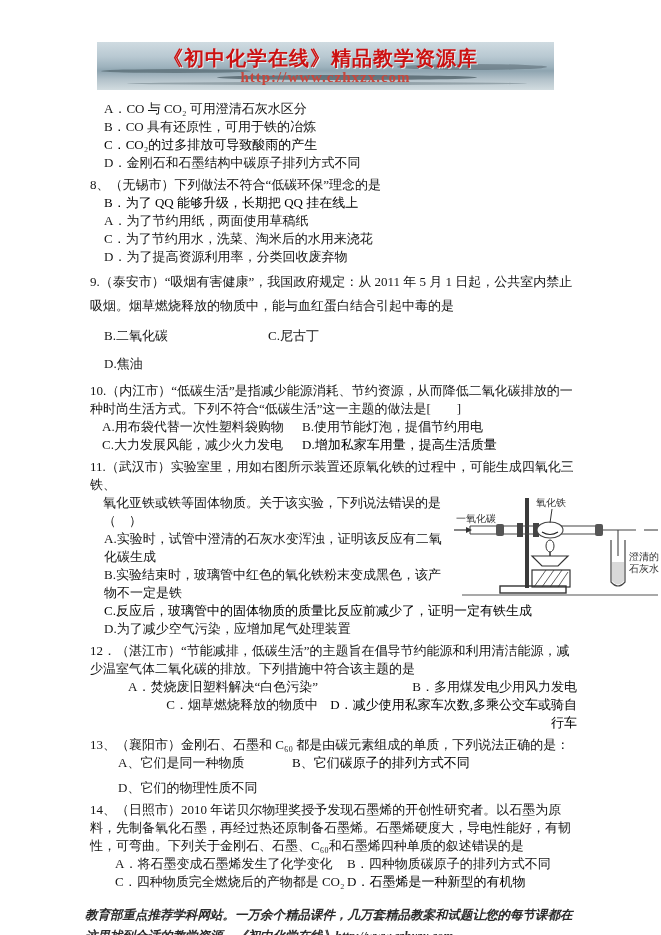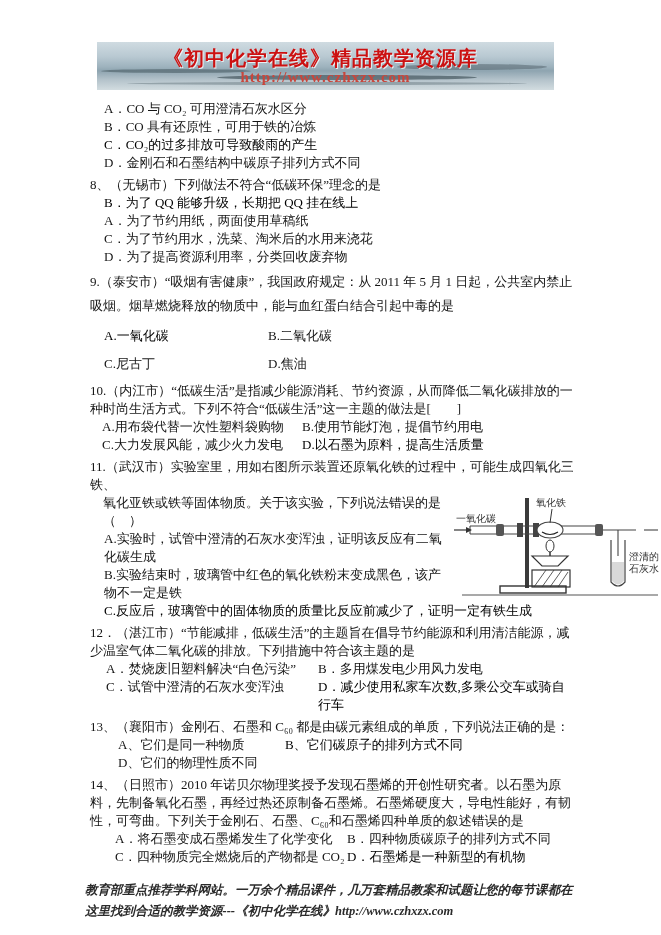--- a/index.html
+++ b/index.html
@@ -36,22 +36,22 @@
   .stem,.opt{font-size:13px;line-height:18px;margin:0;}
   .q{margin:0 0 4px 0;}
   .opt{padding-left:14px;}
   .red{color:#000000;}
   .opts-grid{display:grid;}
   .g-q9{grid-template-columns:164px auto;line-height:28px;padding-left:14px;margin-top:4px;}
   .g-q9 .opt{padding-left:0;line-height:28px;}
   .g-q10{grid-template-columns:200px auto;padding-left:12px;}
   .g-q10 .opt{padding-left:0;}
   .g-q12{grid-template-columns:212px auto;padding-left:16px;}
-  .g-q12 .opt{padding-left:0;}
-  .g-q13{grid-template-columns:167px auto;padding-left:28px;}
+  .g-q12 .opt{padding-left:0;text-align:right;}
+  .g-q13{grid-template-columns:167px auto;padding-left:28px;gap:7px;}
   .g-q13 .opt{padding-left:0;}
   .g-q14{grid-template-columns:232px auto;padding-left:25px;}
   .g-q14 .opt{padding-left:0;}
   .q9 .stem{line-height:24px;}
   .hang{margin-left:13px;}
 
   
   .apparatus{
     float:right;width:208px;height:106px;
     margin:0 -85px 2px 8px;
@@ -92,34 +92,33 @@
     <p class="stem">8、（无锡市）下列做法不符合“低碳环保”理念的是</p>
     <p class="opt red">B．为了 QQ 能够升级，长期把 QQ 挂在线上</p>
     <p class="opt">A．为了节约用纸，两面使用草稿纸</p>
     <p class="opt">C．为了节约用水，洗菜、淘米后的水用来浇花</p>
     <p class="opt">D．为了提高资源利用率，分类回收废弃物</p>
   </div>
 
   <div class="q q9">
     <p class="stem">9.（泰安市）“吸烟有害健康”，我国政府规定：从 2011 年 5 月 1 日起，公共室内禁止吸烟。烟草燃烧释放的物质中，能与血红蛋白结合引起中毒的是</p>
     <div class="opts-grid g-q9">
-      <p class="opt red">A.一氧化碳</p>
       <p class="opt">B.二氧化碳</p>
       <p class="opt">C.尼古丁</p>
       <p class="opt">D.焦油</p>
     </div>
   </div>
 
   <div class="q">
     <p class="stem">10.（内江市）“低碳生活”是指减少能源消耗、节约资源，从而降低二氧化碳排放的一种时尚生活方式。下列不符合“低碳生活”这一主题的做法是[　　]</p>
     <div class="opts-grid g-q10">
       <p class="opt">A.用布袋代替一次性塑料袋购物</p>
       <p class="opt">B.使用节能灯泡，提倡节约用电</p>
       <p class="opt">C.大力发展风能，减少火力发电</p>
-      <p class="opt red">D.以石墨为原料，提高生活质量</p>
+      <p class="opt red">D.增加私家车用量，提高生活质量</p>
     </div>
   </div>
 
   <div class="q q11-block">
     <p class="stem">11.（武汉市）实验室里，用如右图所示装置还原氧化铁的过程中，可能生成四氧化三铁、</p>
 
     <div class="apparatus">
       <svg viewBox="0 0 208 106" xmlns="http://www.w3.org/2000/svg">
 
         <line x1="8" y1="101" x2="204" y2="101" stroke="#555" stroke-width="1.2"></line>
@@ -178,28 +177,29 @@
         <text x="175" y="66">澄清的</text>
         <text x="175" y="78">石灰水</text>
       </svg>
     </div>
 
     <p class="stem hang">氧化亚铁或铁等固体物质。关于该实验，下列说法错误的是</p>
     <p class="stem hang">（　）</p>
     <p class="opt">A.实验时，试管中澄清的石灰水变浑浊，证明该反应有二氧化碳生成</p>
     <p class="opt">B.实验结束时，玻璃管中红色的氧化铁粉末变成黑色，该产物不一定是铁</p>
     <p class="opt red">C.反应后，玻璃管中的固体物质的质量比反应前减少了，证明一定有铁生成</p>
+    <p class="opt">D.为了减少空气污染，应增加尾气处理装置</p>
   </div>
 
   <div class="q">
     <p class="stem">12．（湛江市）“节能减排，低碳生活”的主题旨在倡导节约能源和利用清洁能源，减少温室气体二氧化碳的排放。下列措施中符合该主题的是</p>
     <div class="opts-grid g-q12">
       <p class="opt">A．焚烧废旧塑料解决“白色污染”</p>
       <p class="opt">B．多用煤发电少用风力发电</p>
-      <p class="opt">C．试管中澄清的石灰水变浑浊</p>
+      <p class="opt">C．烟草燃烧释放的物质中</p>
       <p class="opt red">D．减少使用私家车次数,多乘公交车或骑自行车</p>
     </div>
   </div>
 
   <div class="q">
     <p class="stem">13、（襄阳市）金刚石、石墨和 C₆₀ 都是由碳元素组成的单质，下列说法正确的是：</p>
     <div class="opts-grid g-q13">
       <p class="opt">A、它们是同一种物质</p>
       <p class="opt red">B、它们碳原子的排列方式不同</p>
       <p class="opt">D、它们的物理性质不同</p>

